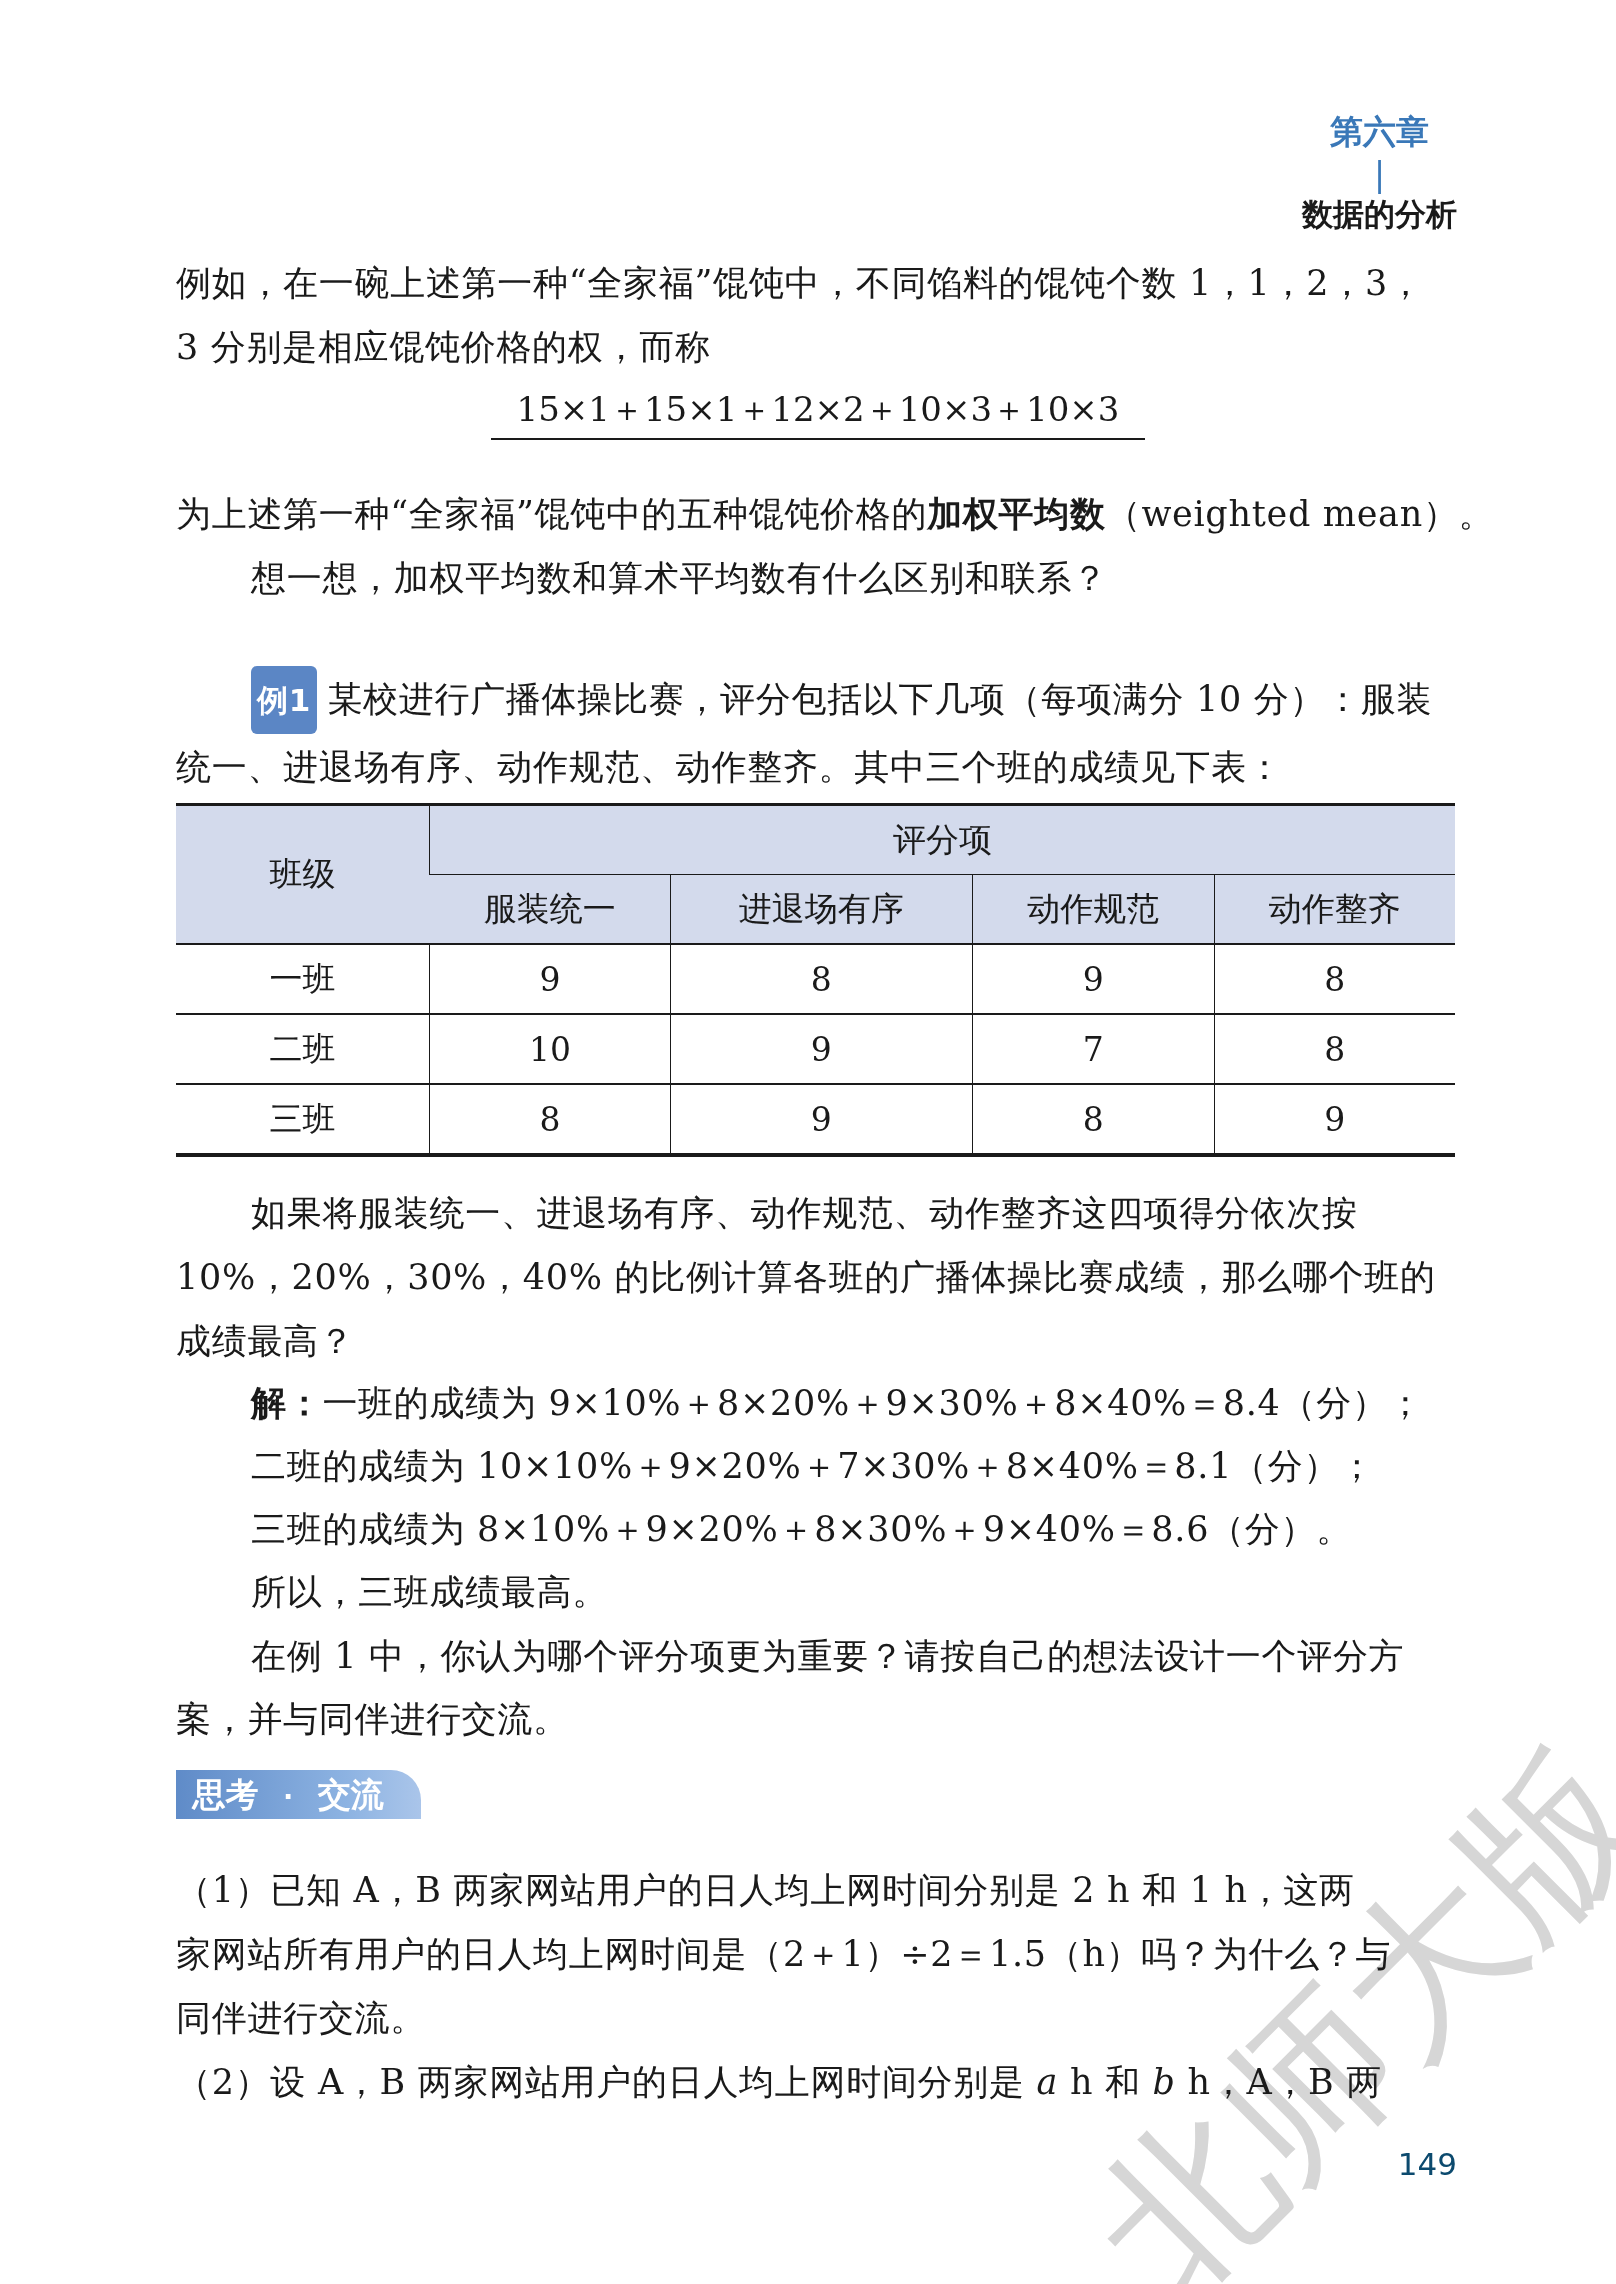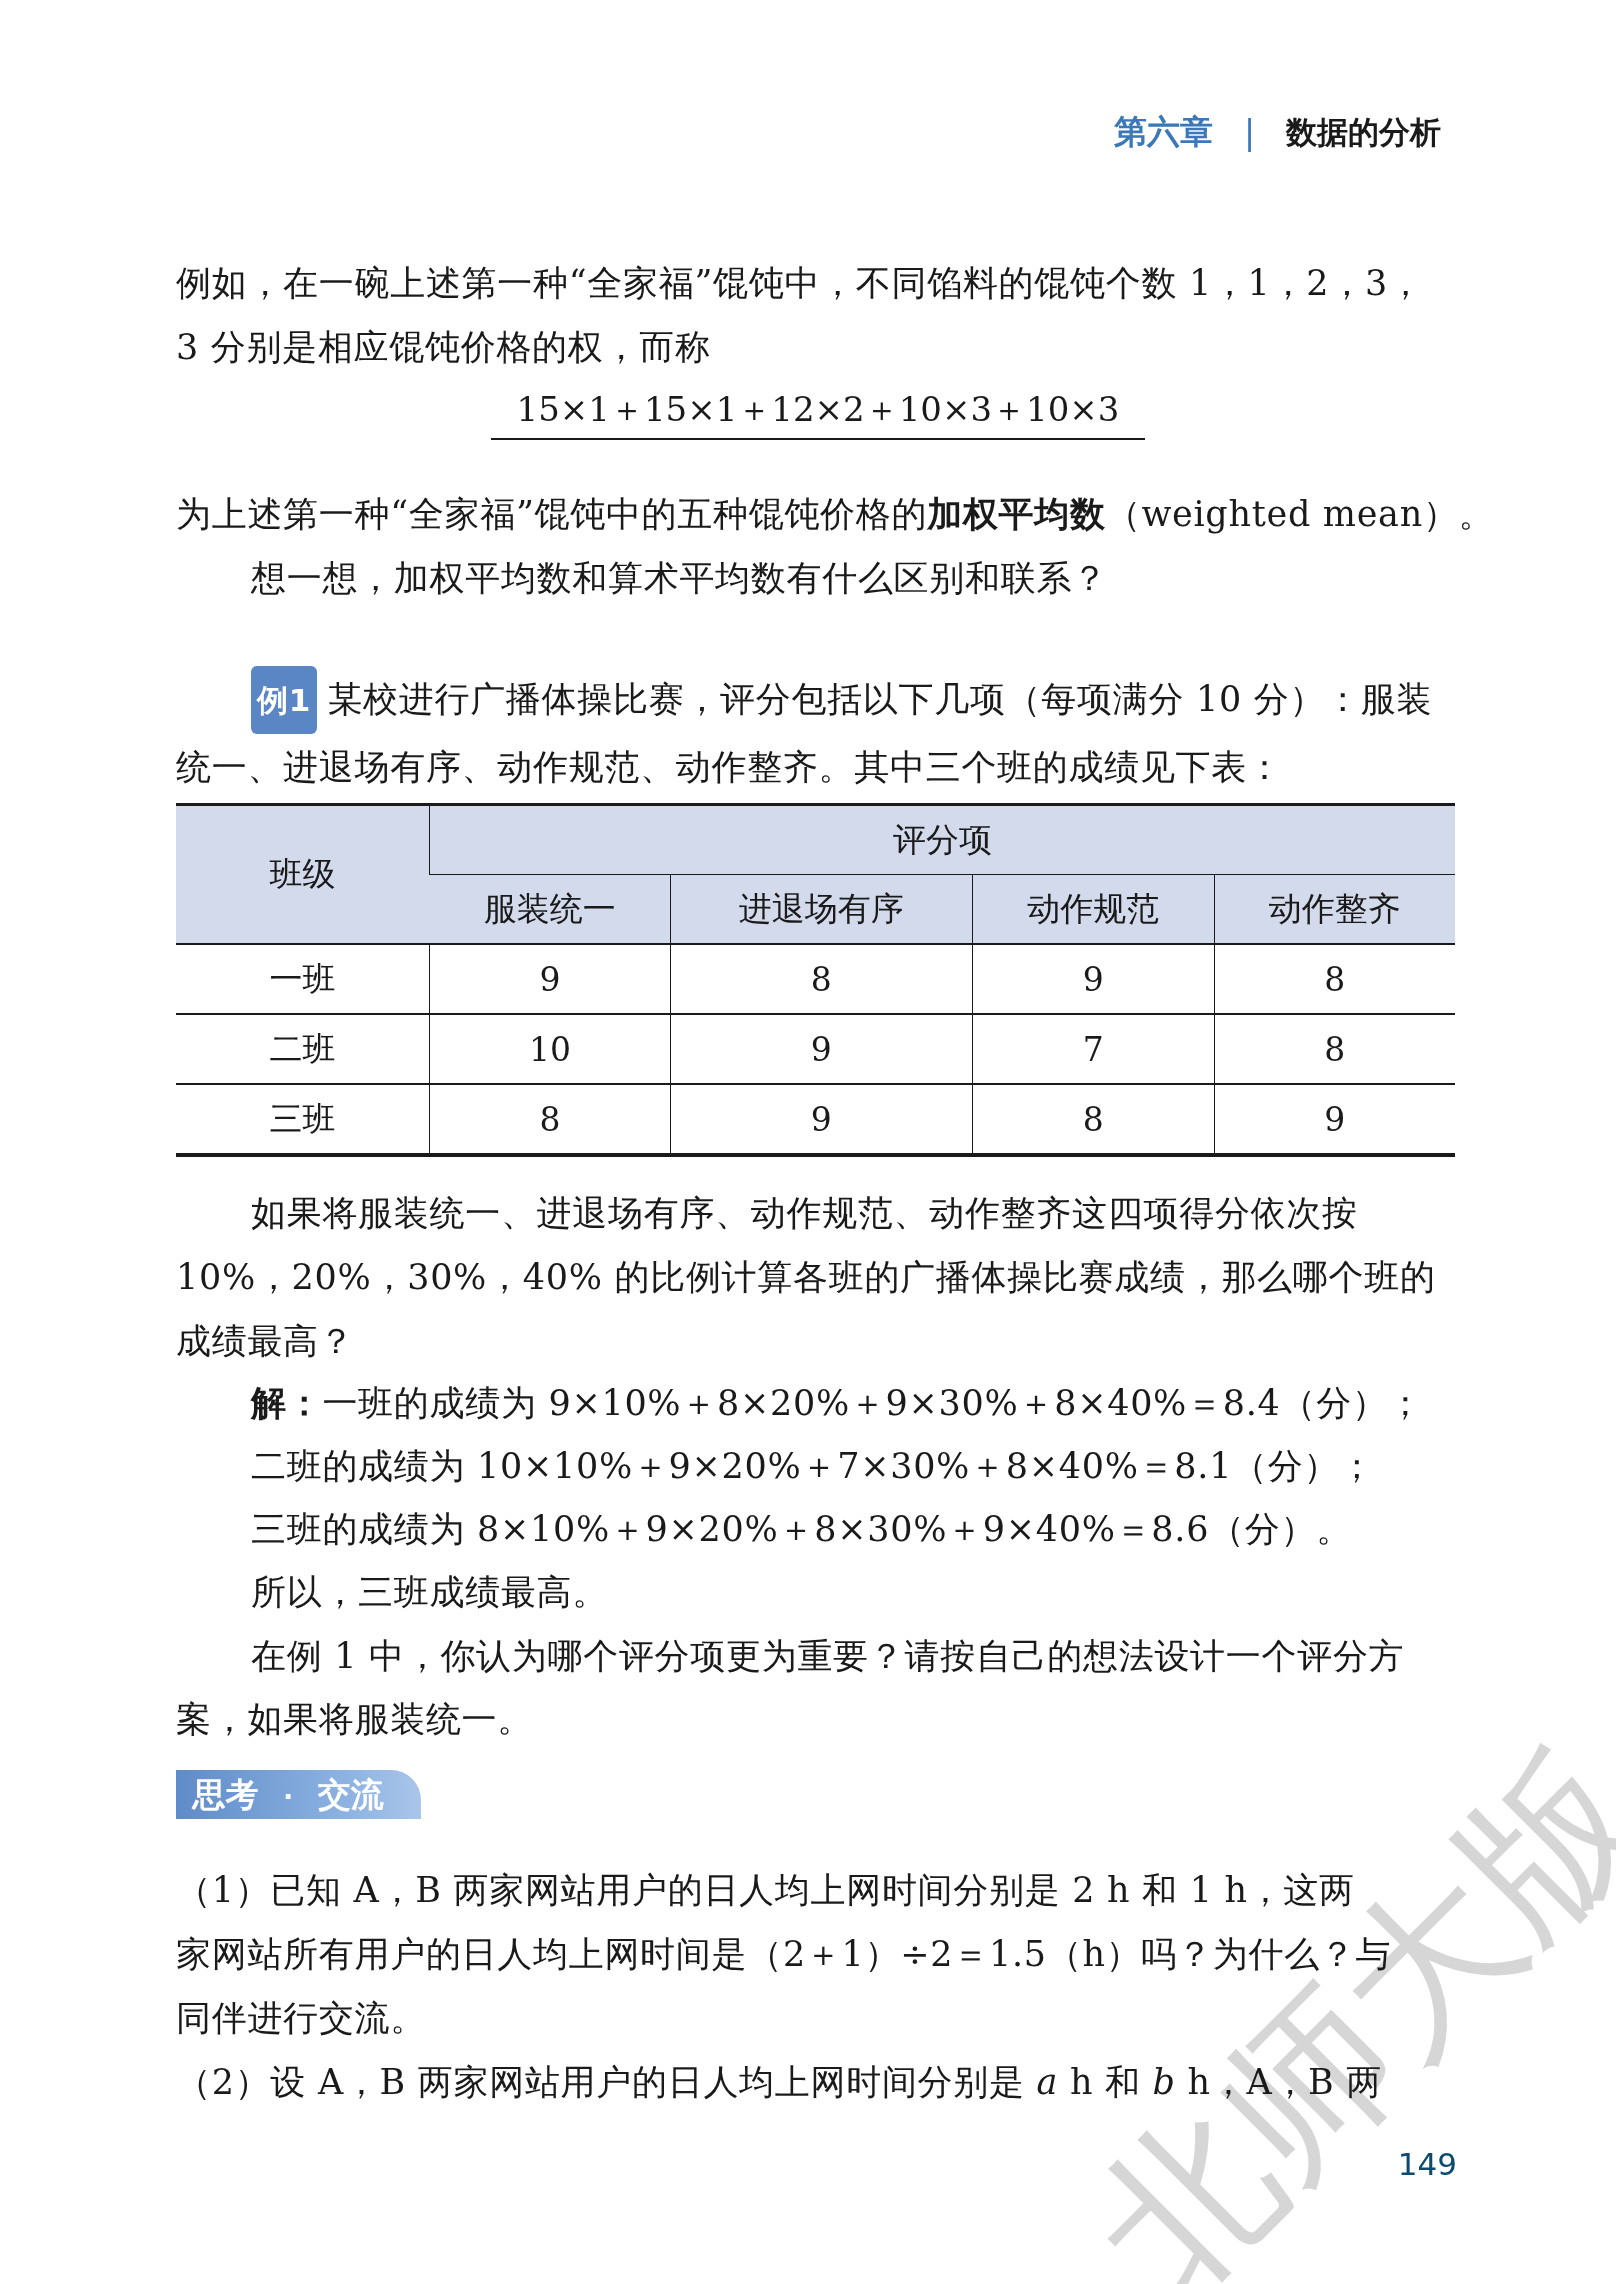--- a/index.html
+++ b/index.html
@@ -2,23 +2,23 @@
 <html style="font-size:12px"><head>
 <meta charset="utf-8">
 <style>
   html, body { margin: 0; padding: 0; background: #ffffff; }
   body {
     width: 1617px; height: 2284px; position: relative; overflow: hidden;
     font-family: "DejaVu Serif", "Liberation Serif", serif;
     color: #1a1a1a;
   }
   .header {
-    position: absolute; top: 110px; right: 176px;
+    position: absolute; top: 110px; right: 160px;
     display: flex; align-items: center; font-family: "DejaVu Sans", "Liberation Sans", sans-serif;
-    font-size: 33px; font-weight: bold;
+    font-size: 33px; font-weight: bold; flex-direction: column;
   }
   .header .chapter { color: #3a78b8; }
   .header .sep { color: #3a78b8; margin: 0 31px; font-weight: normal; }
   .header .title { color: #1a1a1a; font-size: 31px; }
   .line { position: absolute; left: 176px; font-size: 35px; white-space: nowrap; letter-spacing: 0.7px; }
   .line.in { left: 251px; }
   .bold { font-weight: bold; font-family: "DejaVu Sans", "Liberation Sans", sans-serif; }
 
   .frac {
     position: absolute; left: 491px; top: 387px; width: 654px; text-align: center;
@@ -146,21 +146,21 @@
 <div class="line" style="top:1318px">成绩最高？</div>
 
 <div class="line in" style="top:1380px">
   <span class="bold">解：</span><span>一班的成绩为 9×10%＋8×20%＋9×30%＋8×40%＝8.4（分）；</span>
 </div>
 <div class="line in" style="top:1443px">二班的成绩为 10×10%＋9×20%＋7×30%＋8×40%＝8.1（分）；</div>
 <div class="line in" style="top:1506px">三班的成绩为 8×10%＋9×20%＋8×30%＋9×40%＝8.6（分）。</div>
 <div class="line in" style="top:1569px">所以，三班成绩最高。</div>
 
 <div class="line in" style="top:1633px">在例 1 中，你认为哪个评分项更为重要？请按自己的想法设计一个评分方</div>
-<div class="line" style="top:1696px">案，如果将服装统一。</div>
+<div class="line" style="top:1696px">案，并与同伴进行交流。</div>
 
 <div class="section-tag">
   <span class="tail"></span>
   <span class="label">思考 · 交流</span>
 </div>
 
 <div class="watermark">北师大版</div>
 
 <div class="line in" style="top:1867px; left:176px">（1）已知 A，B 两家网站用户的日人均上网时间分别是 2 h 和 1 h，这两</div>
 <div class="line" style="top:1931px">家网站所有用户的日人均上网时间是（2＋1）÷2＝1.5（h）吗？为什么？与</div>

